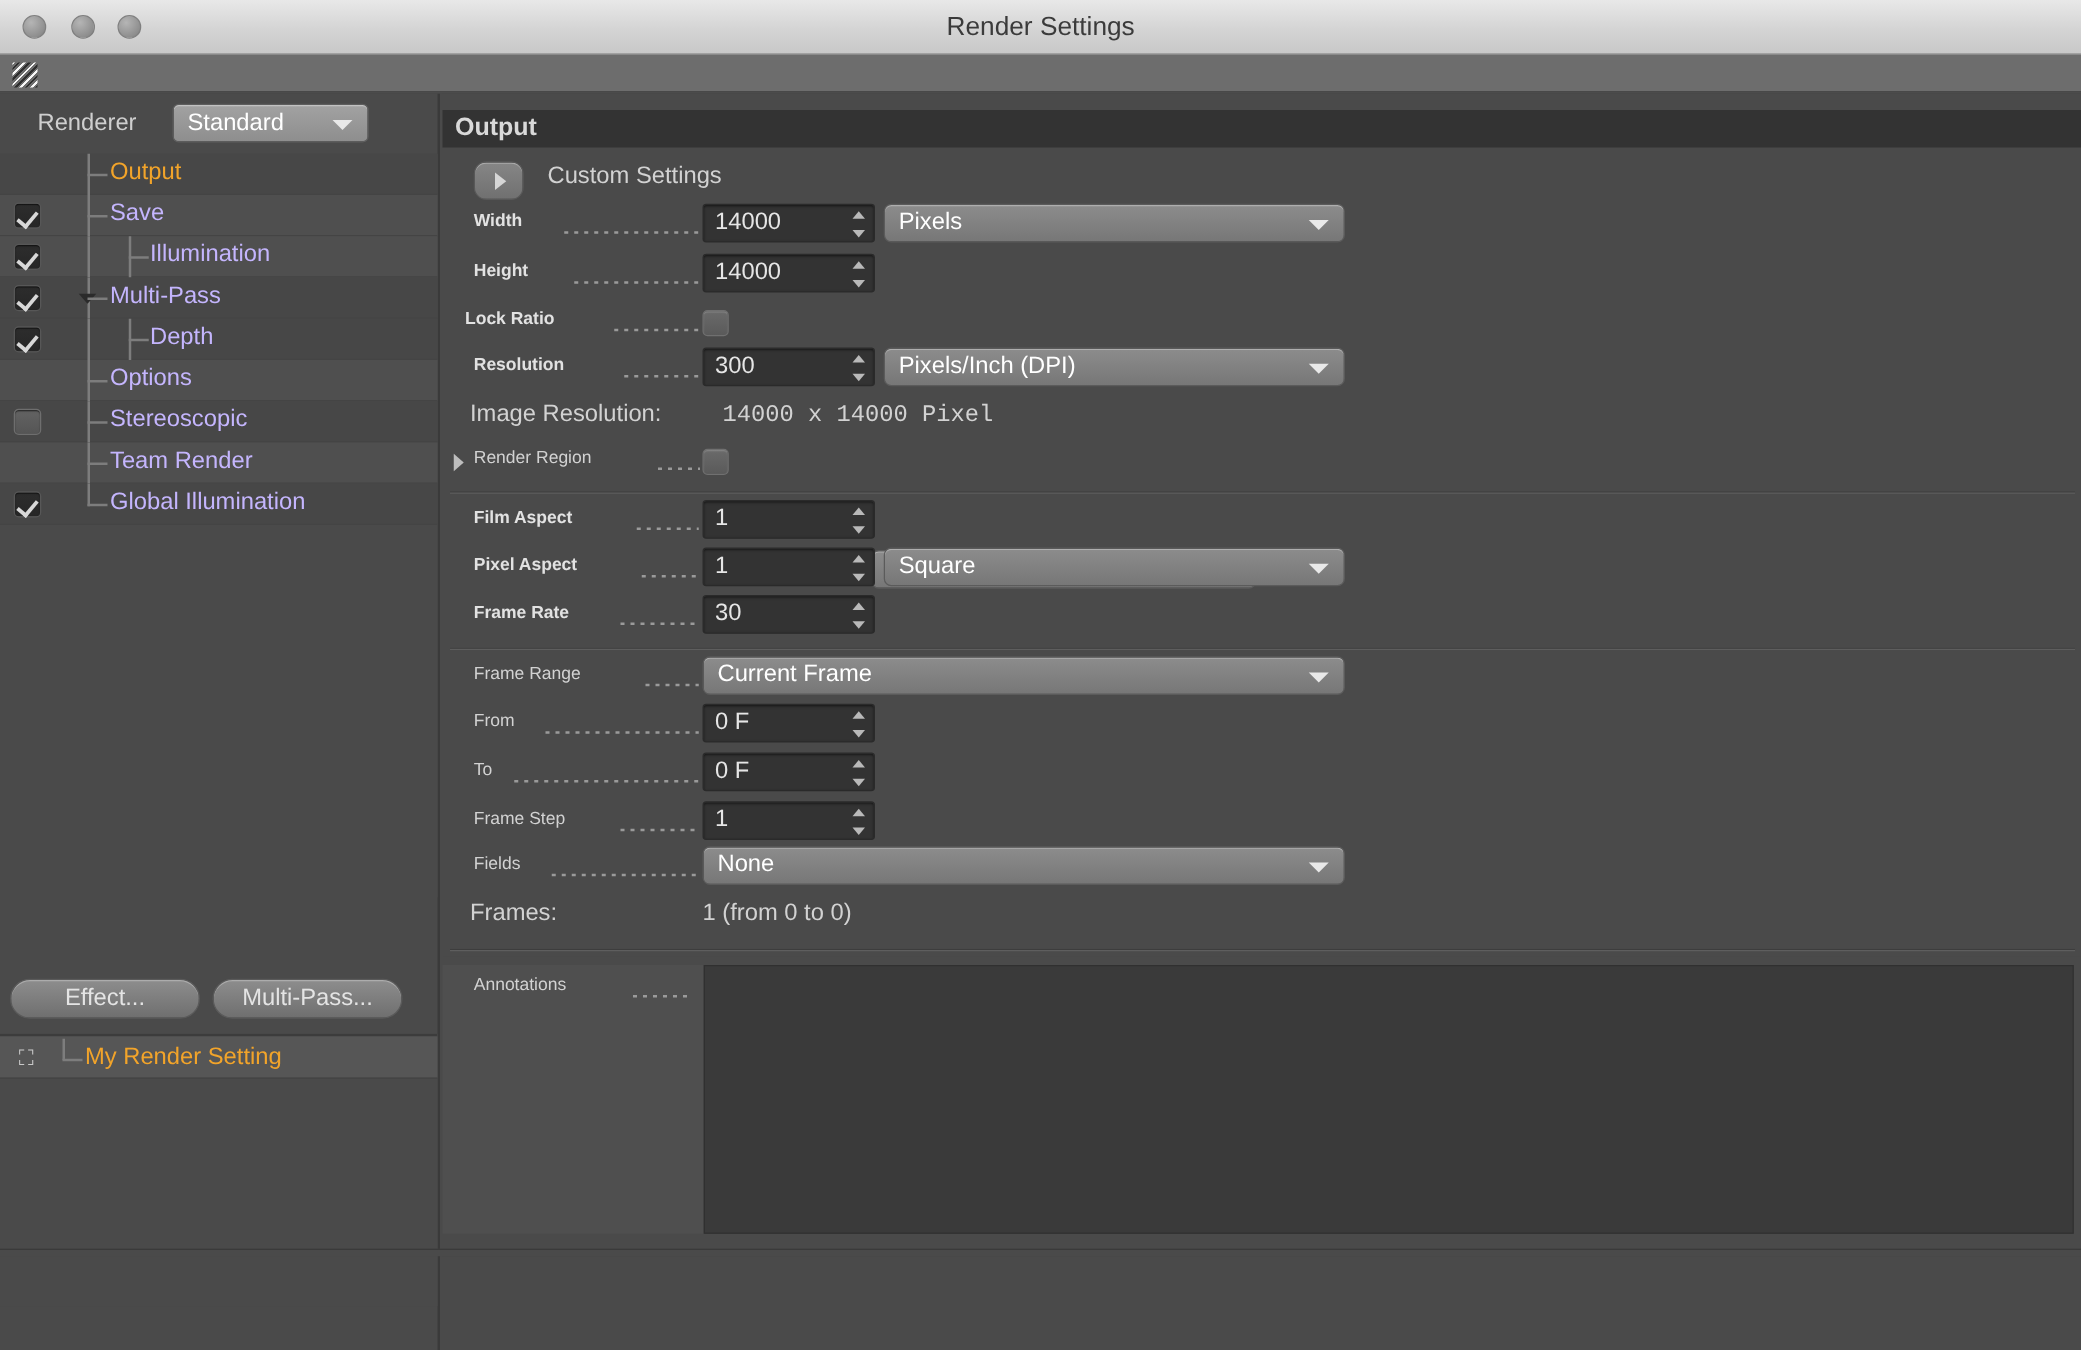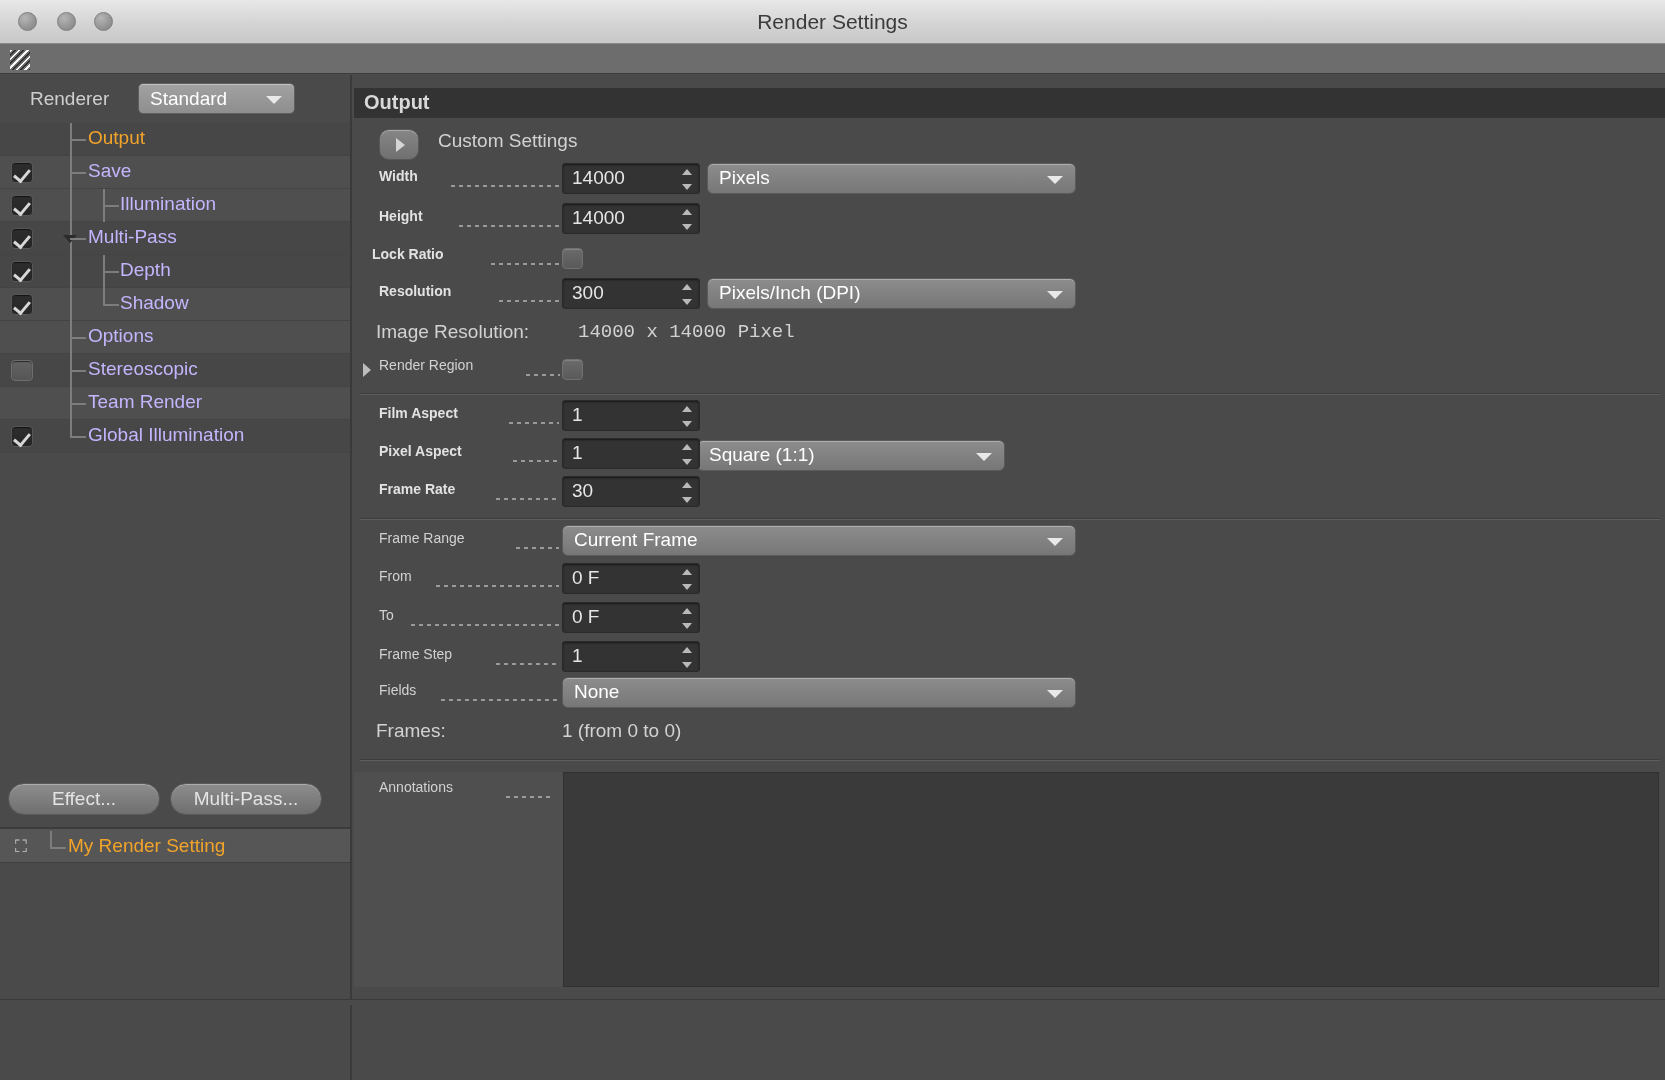--- a/index.html
+++ b/index.html
@@ -337,27 +337,20 @@
       </div>
 
       <div class="trow dark">
         <span class="ck checked"></span>
         <span class="vline" style="left:70px;top:0;height:33px;"></span>
         <span class="vline" style="left:103px;top:0;height:33px;"></span>
         <span class="hline" style="left:103px;top:16px;width:16px;"></span>
         <span class="lbl" style="left:120px;">Depth</span>
       </div>
 
-      <div class="trow alt">
-        <span class="ck checked"></span>
-        <span class="vline" style="left:70px;top:0;height:33px;"></span>
-        <span class="vline" style="left:103px;top:0;height:18px;"></span>
-        <span class="hline" style="left:103px;top:16px;width:16px;"></span>
-        <span class="lbl" style="left:120px;">Shadow</span>
-      </div>
 
 
       <div class="trow alt">
         <span class="vline" style="left:70px;top:0;height:33px;"></span>
         <span class="hline" style="left:70px;top:16px;width:16px;"></span>
         <span class="lbl" style="left:88px;">Options</span>
       </div>
 
       <div class="trow dark">
         <span class="ck empty"></span>
@@ -475,20 +468,24 @@
       </div>
     </div>
 
     <div class="row" style="top:363px;">
       <span class="rlab bold" style="left:25px;">Pixel Aspect</span>
       <span class="dots" style="left:157px; width:48px;"></span>
       <div class="numfield" style="left:208px; width:138px;">
         <span class="v">1</span>
         <span class="spin"></span>
       </div>
+      <div class="dropdown" style="left:353px; width:369px;">
+        <span class="v">Square</span>
+        <span class="caret"></span>
+      </div>
     </div>
 
     <div class="row" style="top:401px;">
       <span class="rlab bold" style="left:25px;">Frame Rate</span>
       <span class="dots" style="left:140px; width:65px;"></span>
       <div class="numfield" style="left:208px; width:138px;">
         <span class="v">30</span>
         <span class="spin"></span>
       </div>
     </div>

